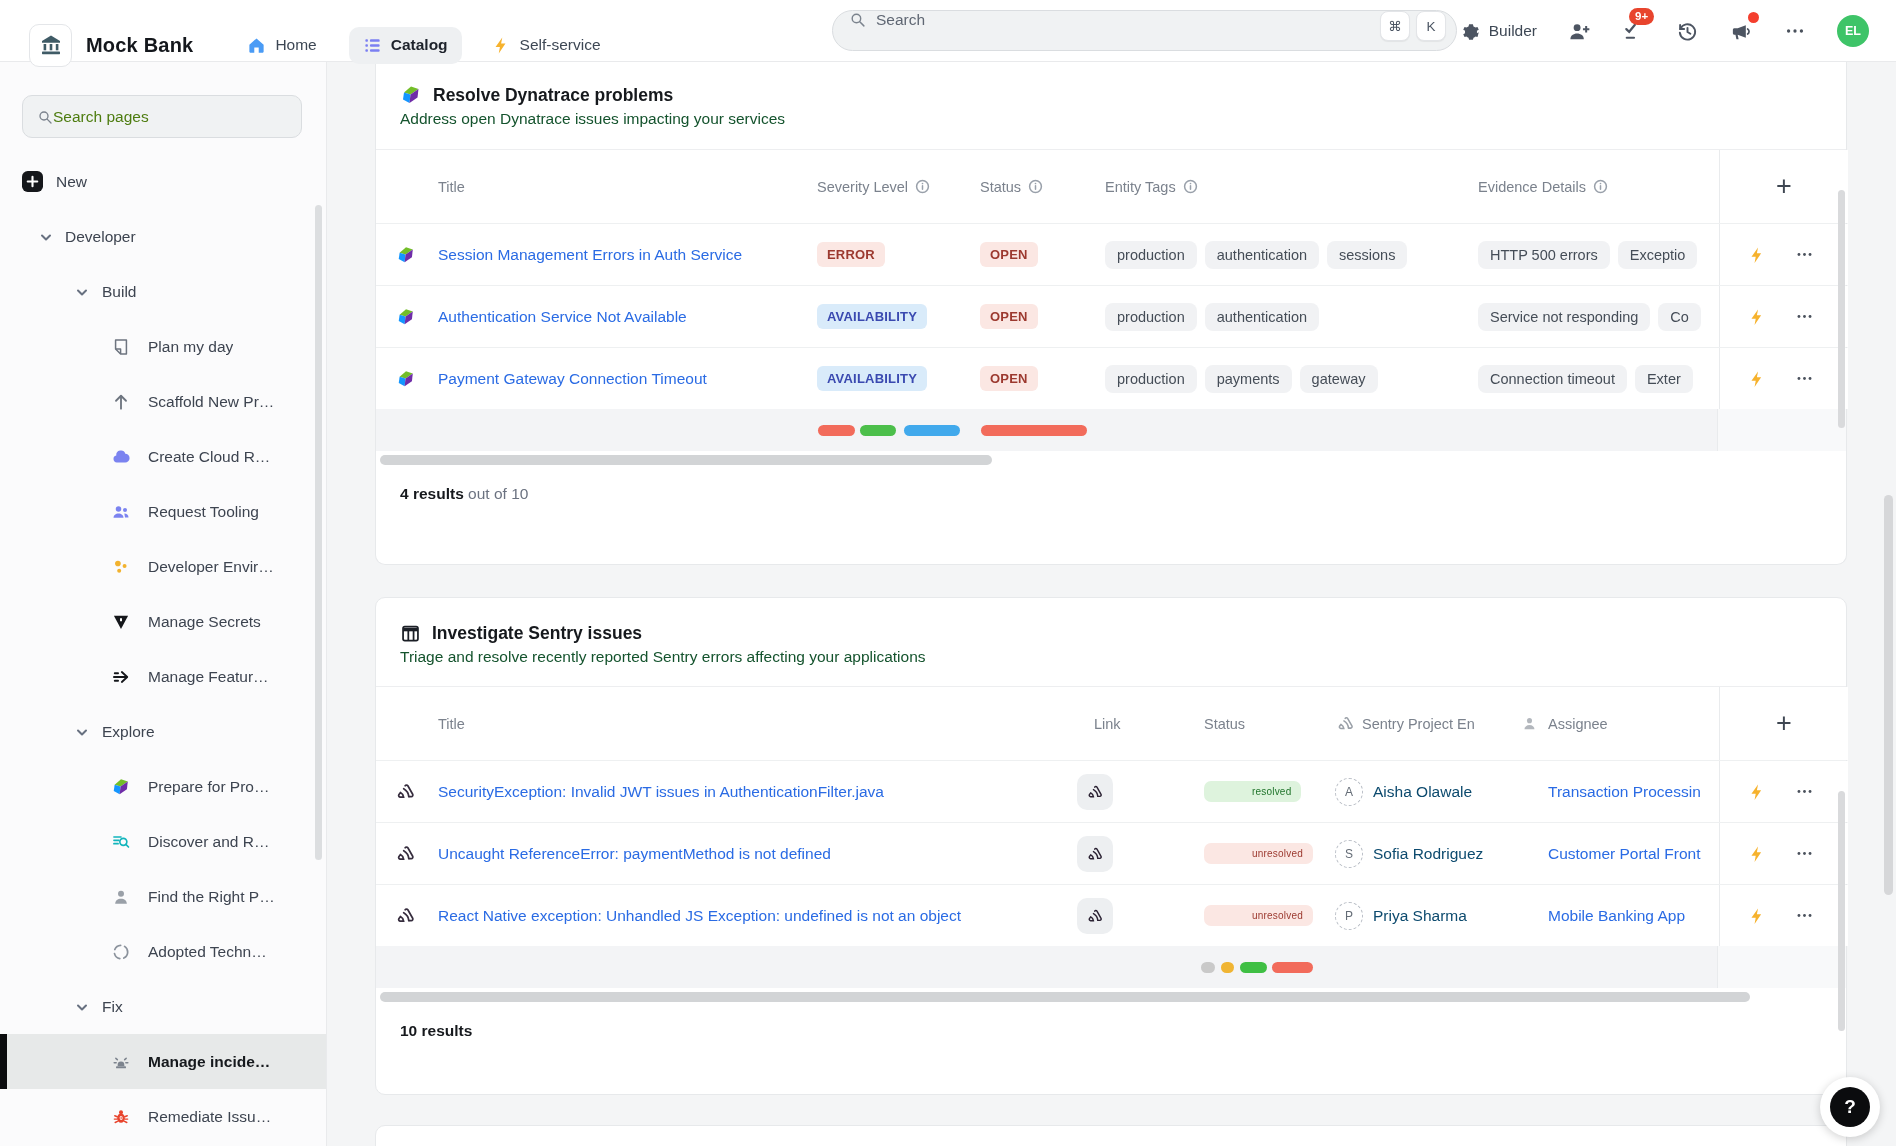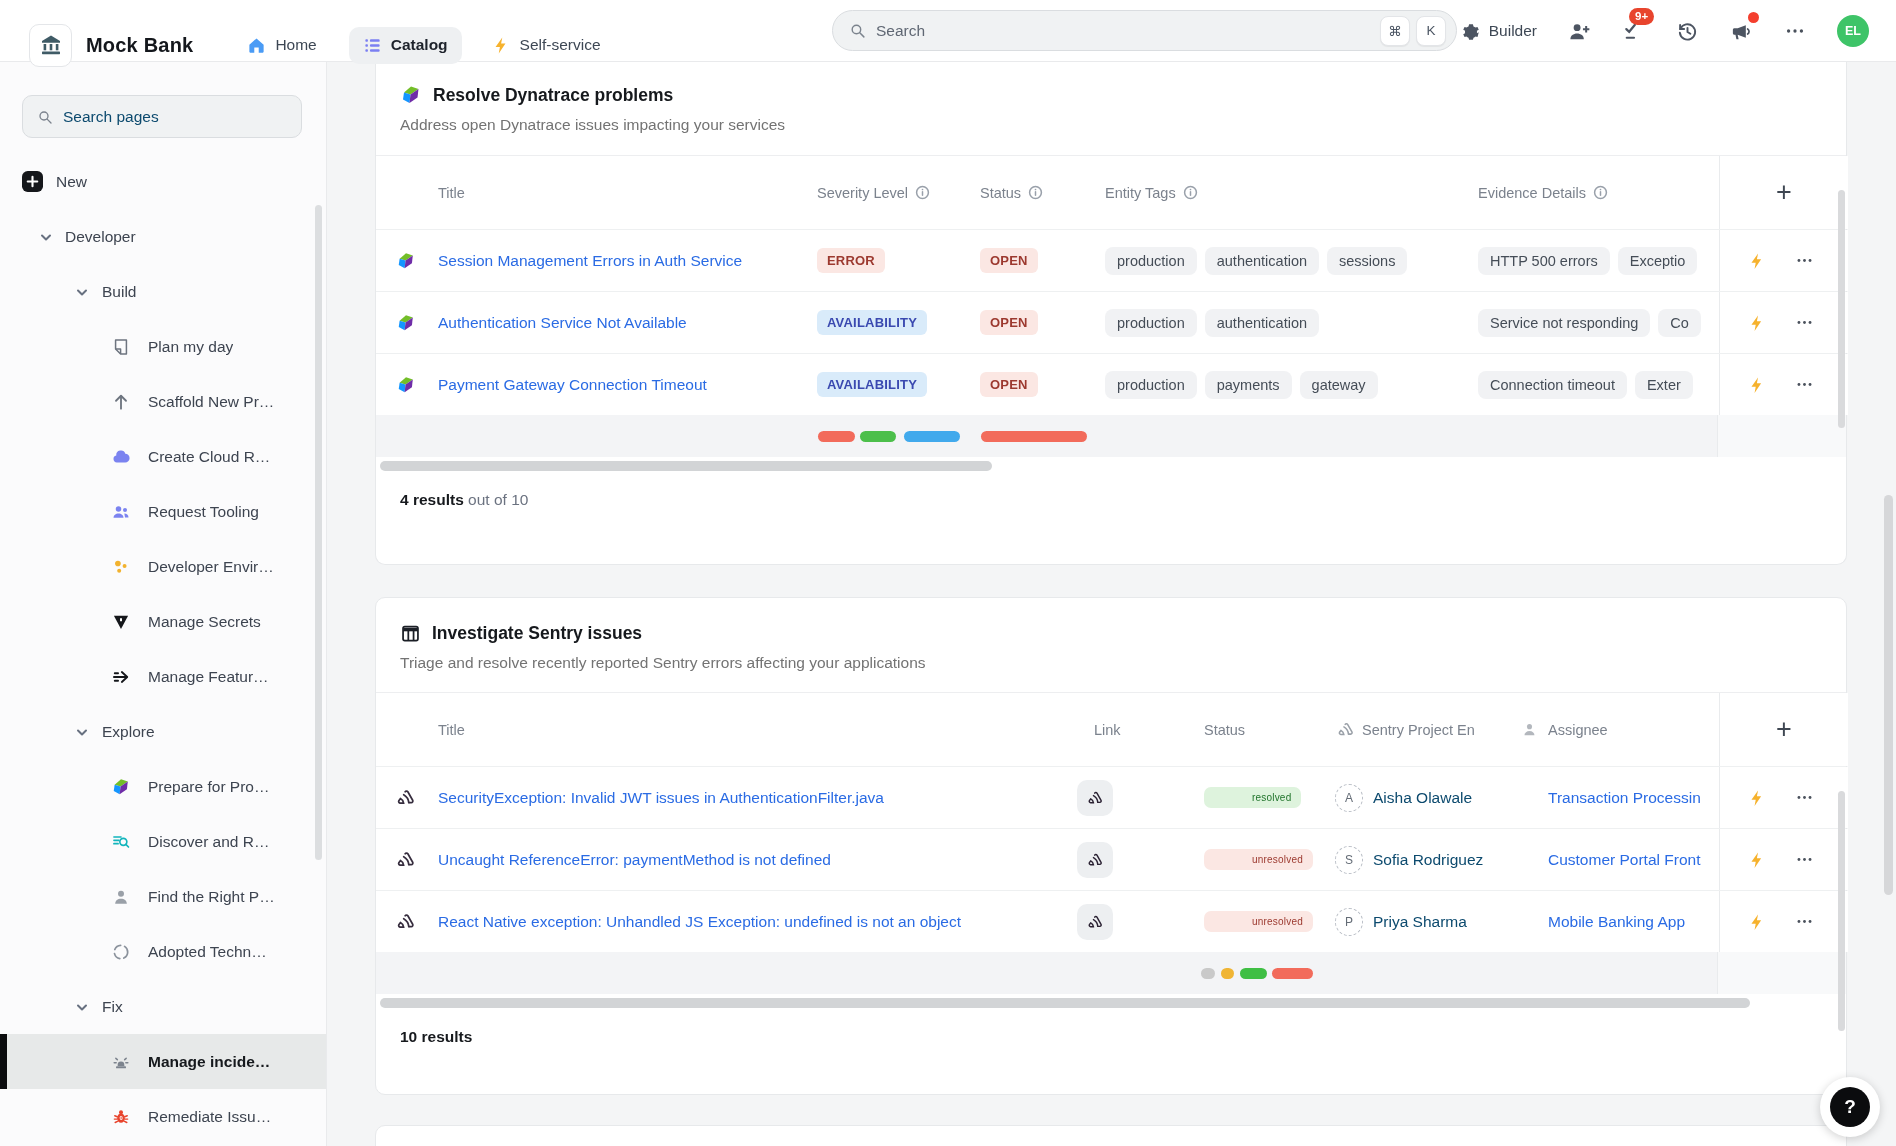--- a/index.html
+++ b/index.html
@@ -12,21 +12,21 @@
   .logo-box { width:43px; height:43px; margin-left:29px; border:1px solid #e4e6e9; border-radius:10px;
     display:flex; align-items:center; justify-content:center; background:#fff; }
   .brand { margin-left:14px; font-size:20px; font-weight:700; color:#14171c; letter-spacing:.2px; }
   .nav-tab { display:flex; align-items:center; gap:9px; font-size:15.5px; font-weight:500; color:#3d4754;
     padding:9px 14px; border-radius:10px; cursor:pointer; }
   .nav-tab.home { margin-left:40px; }
   .nav-tab.active { background:#eef0f2; color:#1d222b; font-weight:600; margin-left:18px; }
   .nav-tab.selfservice { margin-left:16px; }
 
   .searchbar { position:absolute; left:832px; top:10px; width:625px; height:41px; background:#f0f2f3;
-    border:1px solid #dadde0; border-radius:21px; display:flex; align-items:center; padding:0 10px 0 16px; }
+    border:1px solid #dadde0; border-radius:21px; display:flex; padding:0 10px 0 16px; }
   .searchbar .ph { margin-left:10px; font-size:15.5px; color:#5f6773; flex:1; }
   .keycap { width:30px; height:30px; background:#fff; border:1px solid #e3e5e8; border-radius:8px;
     box-shadow:0 1px 1px rgba(0,0,0,.06); display:flex; align-items:center; justify-content:center;
     font-size:13.5px; color:#4b5563; margin-left:6px; }
 
   .nav-right { position:absolute; right:0; top:0; height:62px; display:flex; align-items:center; }
   .builder { display:flex; align-items:center; gap:8px; font-size:15.5px; font-weight:500; color:#3d4754; cursor:pointer; }
   .icon-btn { position:relative; margin-left:30px; width:24px; height:24px; display:flex; align-items:center;
     justify-content:center; cursor:pointer; }
   .badge { position:absolute; top:-11px; left:8px; background:#e8442d; color:#fff; font-size:11.5px; font-weight:700;
@@ -35,21 +35,21 @@
   .avatar { width:32px; height:32px; margin:0 27px 0 30px; border-radius:50%; background:#3ec468; color:#fff;
     font-size:12.5px; font-weight:700; display:flex; align-items:center; justify-content:center; cursor:pointer; }
 
   
   .shell { display:flex; height:1084px; }
 
   
   .sidebar { position:relative; width:327px; background:#fbfbfc; border-right:1px solid #e9eaec; flex-shrink:0; }
   .side-search { margin:33px 24px 0 22px; height:43px; background:#f0f2f3; border:1px solid #dadde0;
     border-radius:10px; display:flex; align-items:center; padding:0 14px; }
-  .side-search .ph { margin-left:10px; font-size:15.5px; color:#0c4a6e; }
+  .side-search .ph { margin-left:0; font-size:15.5px; color:#4d7c0f; }
   .side-list { margin-top:16px; }
   .side-item { position:relative; height:55px; display:flex; align-items:center; font-size:15.5px; color:#3d4450; cursor:pointer; }
   .side-item .lbl { white-space:nowrap; overflow:hidden; }
   .ind0 { padding-left:22px; gap:13px; }
   .ind-g0 { padding-left:38px; gap:11px; }
   .ind-g1 { padding-left:74px; gap:12px; }
   .ind-p { padding-left:111px; gap:17px; }
   .side-item.selected { background:#e7e9e9; color:#16191d; font-weight:700; }
   .side-item.selected::before { content:""; position:absolute; left:0; top:0; width:7px; height:100%; background:#0b0c0e; }
   .side-scroll { position:absolute; right:4px; top:143px; width:7px; height:655px; background:#dcdee0; border-radius:4px; }
@@ -57,21 +57,21 @@
   
   .main { position:relative; flex:1; background:#f4f5f6; padding:0 0 0 48px; overflow:hidden; }
   .card { width:1472px; background:#fff; border:1px solid #e7e9eb; border-radius:10px; position:relative; }
   .card.first { border-top:none; border-radius:0 0 10px 10px; height:503px; }
   .card.second { margin-top:32px; height:498px; }
   .card.sliver { margin-top:30px; height:60px; }
 
   .card-head { padding:22px 24px 0 24px; }
   .card-title-row { display:flex; align-items:center; gap:11px; }
   .card-title { font-size:17.5px; font-weight:700; color:#16191d; }
-  .card-sub { margin-top:10px; font-size:15.5px; color:#737373; }
+  .card-sub { margin-top:4px; font-size:15.5px; color:#14532d; }
   .card.second .card-head { padding-top:25px; }
 
   
   .thead { margin-top:21px; height:74px; border-top:1px solid #edeef0; display:flex; align-items:center;
     font-size:14.5px; color:#7b828d; }
   .card.second .thead { margin-top:20px; }
   .cell { display:flex; align-items:center; flex-shrink:0; overflow:hidden; height:100%; white-space:nowrap; }
   .hcell { gap:7px; }
   .trow { height:62px; display:flex; align-items:stretch; border-top:1px solid #eef0f1; }
   .trow .cell { height:auto; }

